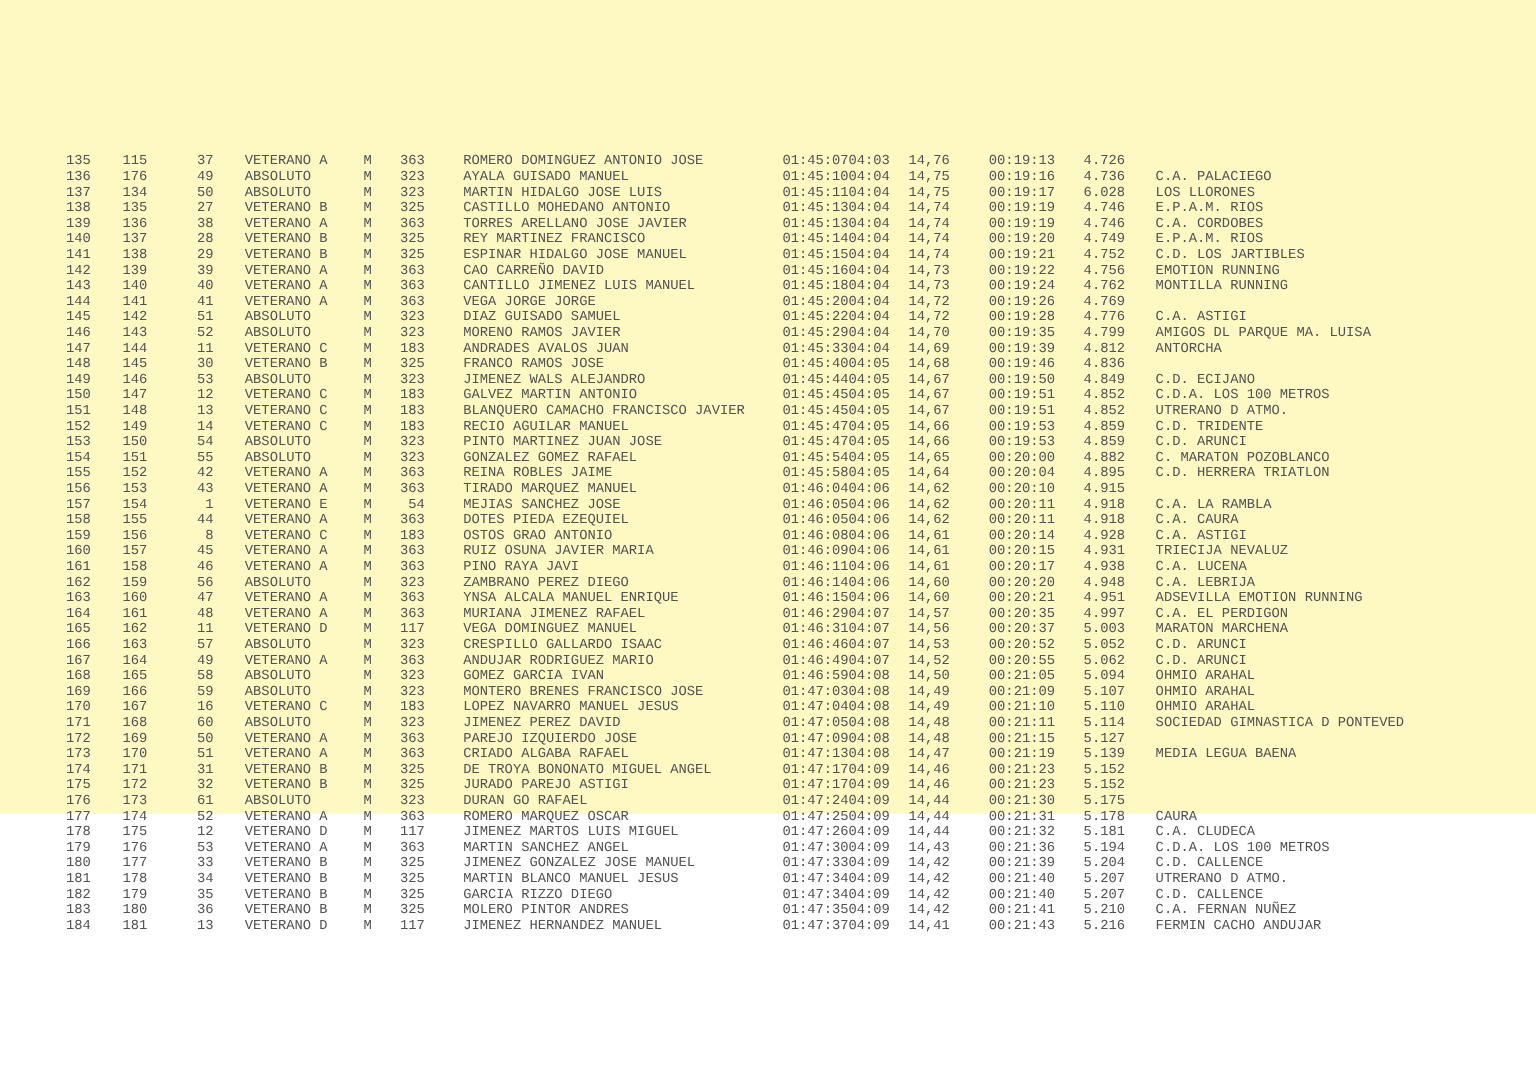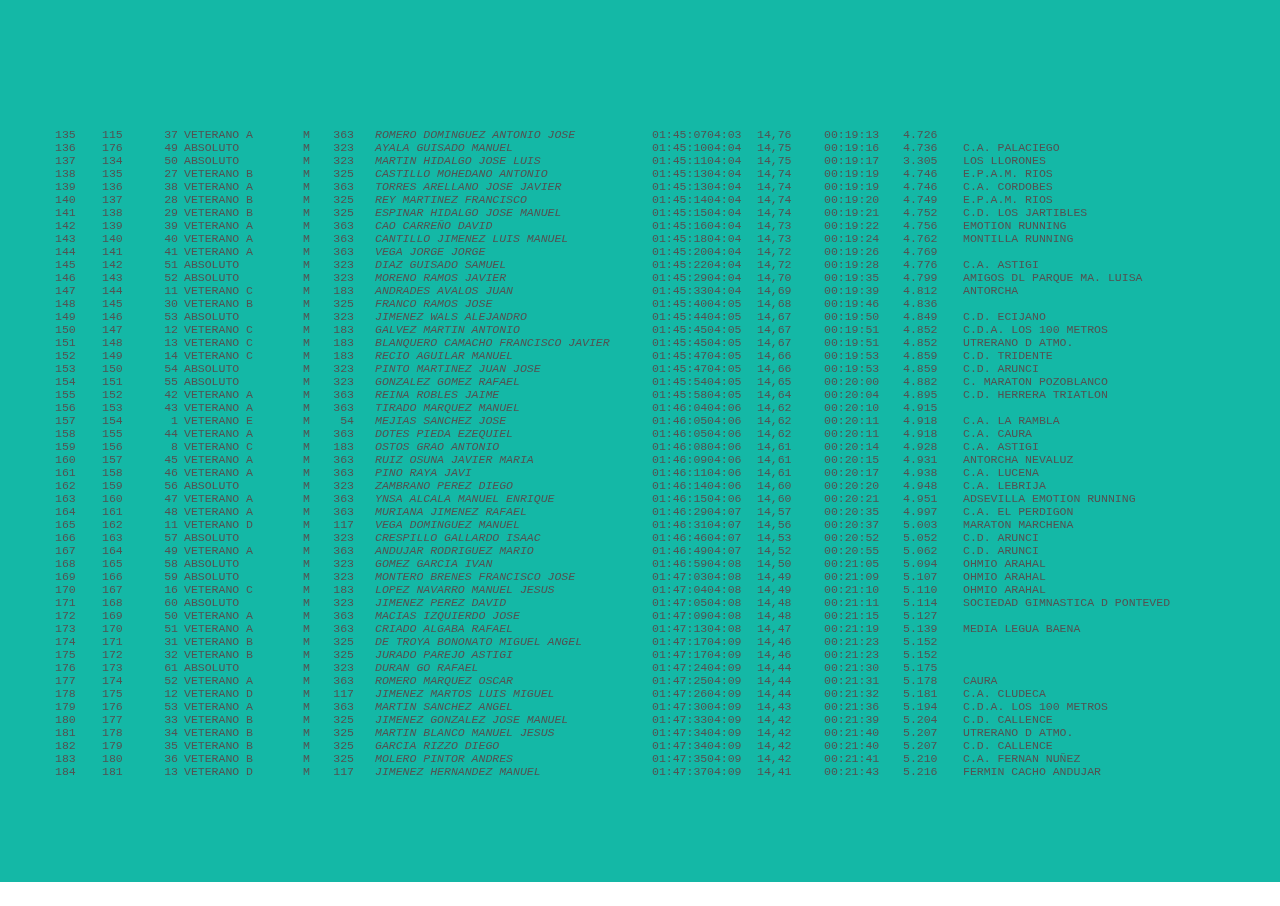--- a/index.html
+++ b/index.html
@@ -6,42 +6,42 @@
     margin: 0;
     padding: 0;
     background: #ffffff;
     width: 1280px;
     height: 906px;
     overflow: hidden;
   }
   .page {
     position: relative;
     width: 1280px;
-    height: 882px;
-    background: #14b8a6;
+    height: 678px;
+    background: #fef9c3;
   }
   .results {
     position: absolute;
     left: 55px;
     top: 128px;
     font-family: "Liberation Mono", "DejaVu Sans Mono", monospace;
     font-size: 11.5px;
     line-height: 13px;
     white-space: nowrap;
   }
   .row {
     display: grid;
     grid-template-columns: 47px 61px 15px 125px 29px 22px 298px 55px 50px 67px 79px 60px auto;
     height: 13px;
     align-items: baseline;
   }
   .row span { white-space: nowrap; }
   .c-cat_pos, .c-bib { text-align: right; }
-  .c-category { padding-left: 6px; }
-  .c-name { padding-left: 21px; font-style: italic; }
+  .c-category { padding-left: 6px; margin-left: 20px; }
+  .c-name { padding-left: 32px; }
 </style>
 </head>
 <body style="background: rgb(255, 255, 255);">
 
 <div class="page">
   <div class="results" id="results" style="color: rgb(82, 82, 82);">
       <div class="row">
         <span class="c-pos">135</span>
         <span class="c-pos_net">115</span>
         <span class="c-cat_pos">37</span>
@@ -76,21 +76,21 @@
         <span class="c-pos_net">134</span>
         <span class="c-cat_pos">50</span>
         <span class="c-category">ABSOLUTO</span>
         <span class="c-sex">M</span>
         <span class="c-bib">323</span>
         <span class="c-name">MARTIN HIDALGO JOSE LUIS</span>
         <span class="c-time">01:45:11</span>
         <span class="c-pace_min_km">04:04</span>
         <span class="c-speed_kmh">14,75</span>
         <span class="c-diff">00:19:17</span>
-        <span class="c-speed_m_s">3.305</span>
+        <span class="c-speed_m_s">6.028</span>
         <span class="c-club">LOS LLORONES</span>
       </div>
       <div class="row">
         <span class="c-pos">138</span>
         <span class="c-pos_net">135</span>
         <span class="c-cat_pos">27</span>
         <span class="c-category">VETERANO B</span>
         <span class="c-sex">M</span>
         <span class="c-bib">325</span>
         <span class="c-name">CASTILLO MOHEDANO ANTONIO</span>
@@ -422,21 +422,21 @@
         <span class="c-cat_pos">45</span>
         <span class="c-category">VETERANO A</span>
         <span class="c-sex">M</span>
         <span class="c-bib">363</span>
         <span class="c-name">RUIZ OSUNA JAVIER MARIA</span>
         <span class="c-time">01:46:09</span>
         <span class="c-pace_min_km">04:06</span>
         <span class="c-speed_kmh">14,61</span>
         <span class="c-diff">00:20:15</span>
         <span class="c-speed_m_s">4.931</span>
-        <span class="c-club">ANTORCHA NEVALUZ</span>
+        <span class="c-club">TRIECIJA NEVALUZ</span>
       </div>
       <div class="row">
         <span class="c-pos">161</span>
         <span class="c-pos_net">158</span>
         <span class="c-cat_pos">46</span>
         <span class="c-category">VETERANO A</span>
         <span class="c-sex">M</span>
         <span class="c-bib">363</span>
         <span class="c-name">PINO RAYA JAVI</span>
         <span class="c-time">01:46:11</span>
@@ -596,21 +596,21 @@
         <span class="c-speed_m_s">5.114</span>
         <span class="c-club">SOCIEDAD GIMNASTICA D PONTEVED</span>
       </div>
       <div class="row">
         <span class="c-pos">172</span>
         <span class="c-pos_net">169</span>
         <span class="c-cat_pos">50</span>
         <span class="c-category">VETERANO A</span>
         <span class="c-sex">M</span>
         <span class="c-bib">363</span>
-        <span class="c-name">MACIAS IZQUIERDO JOSE</span>
+        <span class="c-name">PAREJO IZQUIERDO JOSE</span>
         <span class="c-time">01:47:09</span>
         <span class="c-pace_min_km">04:08</span>
         <span class="c-speed_kmh">14,48</span>
         <span class="c-diff">00:21:15</span>
         <span class="c-speed_m_s">5.127</span>
         <span class="c-club"></span>
       </div>
       <div class="row">
         <span class="c-pos">173</span>
         <span class="c-pos_net">170</span>

